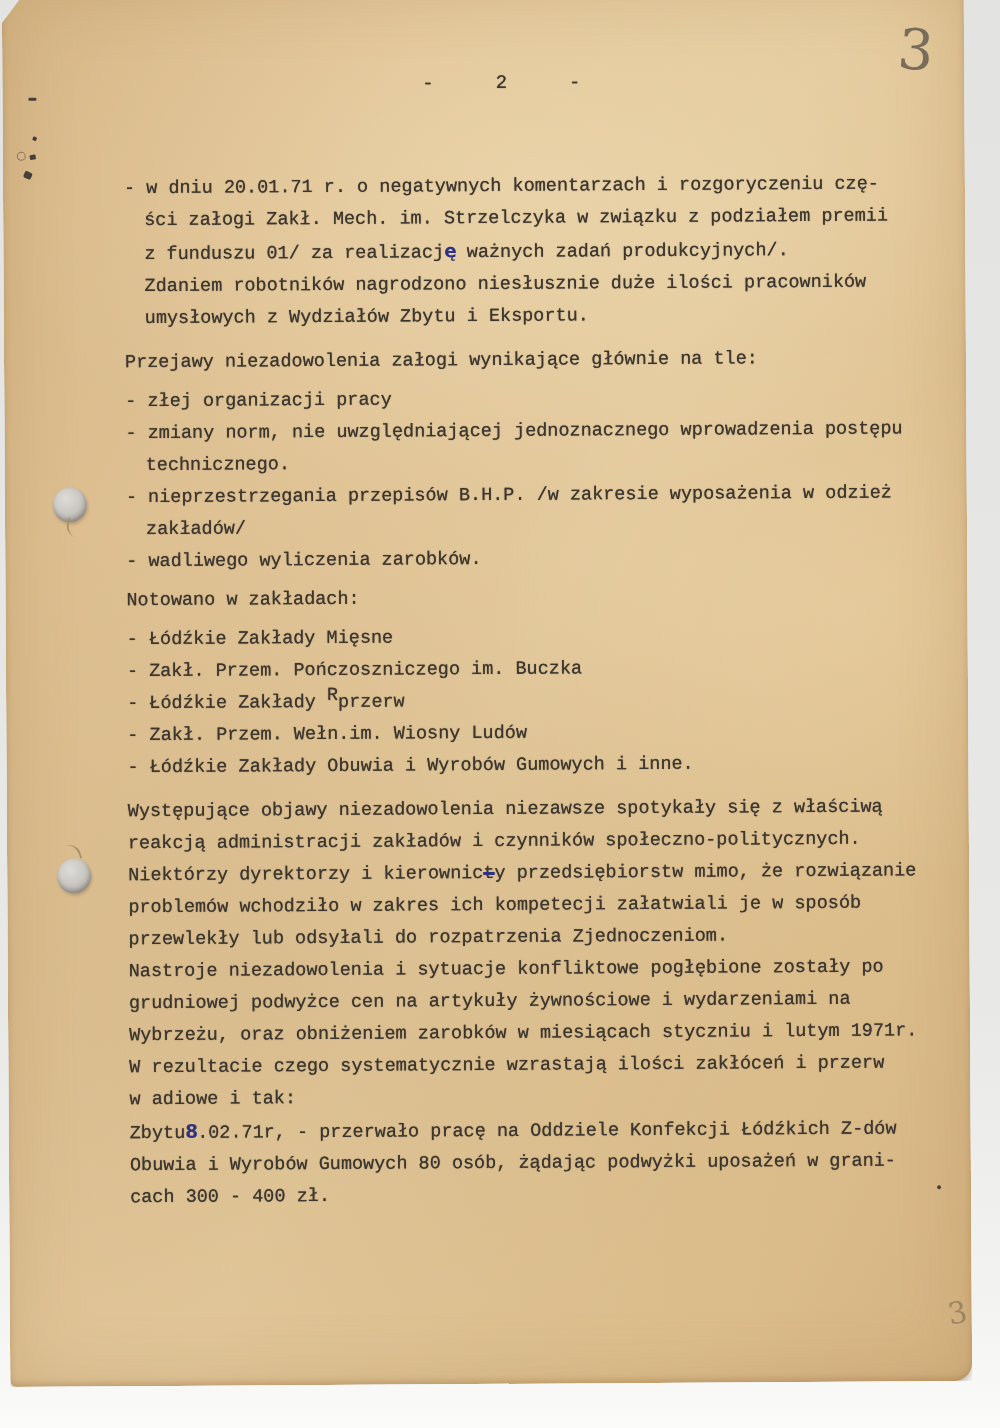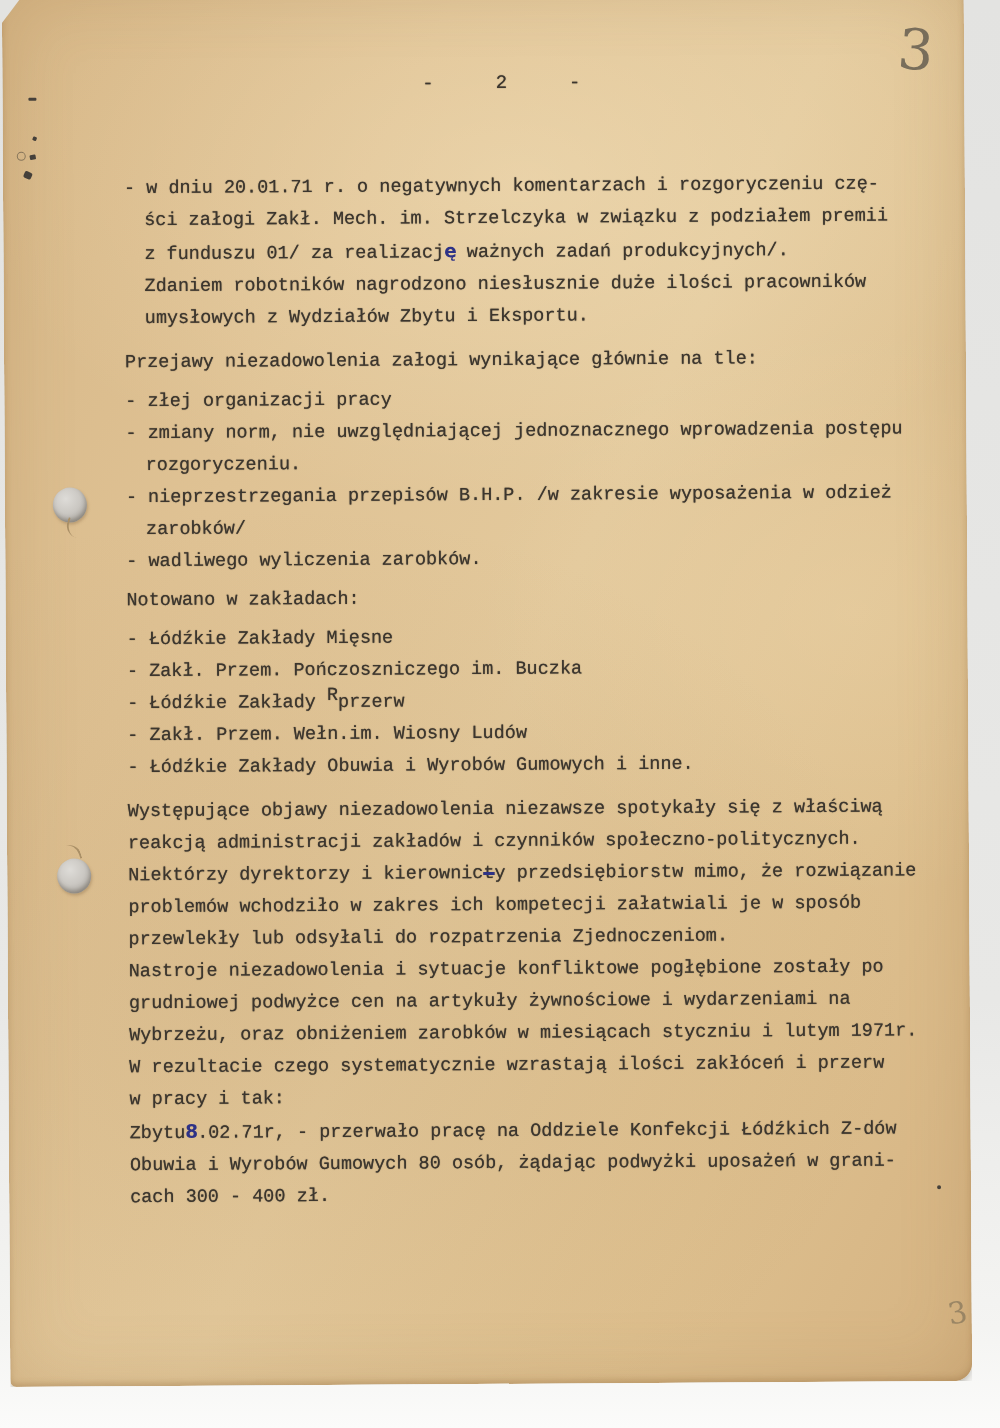--- a/index.html
+++ b/index.html
@@ -129,23 +129,23 @@
           <div class="line cont"><span>z funduszu 01/ za realizacj</span><span class="ink">ę</span><span> ważnych zadań produkcyjnych/.</span></div>
           <div class="line cont"><span>Zdaniem robotników nagrodzono niesłusznie duże ilości pracowników</span></div>
           <div class="line cont"><span>umysłowych z Wydziałów Zbytu i Eksportu.</span></div>
         </div>
         <div class="block">
           <div class="line"><span>Przejawy niezadowolenia załogi wynikające głównie na tle:</span></div>
         </div>
         <div class="block" data-gap="sm">
           <div class="line"><span>- złej organizacji pracy</span></div>
           <div class="line"><span>- zmiany norm, nie uwzględniającej jednoznacznego wprowadzenia postępu</span></div>
-          <div class="line cont"><span>rozgoryczeniu.</span></div>
+          <div class="line cont"><span>technicznego.</span></div>
           <div class="line"><span>- nieprzestrzegania przepisów B.H.P. /w zakresie wyposażenia w odzież</span></div>
-          <div class="line cont"><span>zarobków/</span></div>
+          <div class="line cont"><span>zakładów/</span></div>
           <div class="line"><span>- wadliwego wyliczenia zarobków.</span></div>
         </div>
         <div class="block" data-gap="sm">
           <div class="line"><span>Notowano w zakładach:</span></div>
         </div>
         <div class="block" data-gap="sm">
           <div class="line"><span>- Łódźkie Zakłady Mięsne</span></div>
           <div class="line"><span>- Zakł. Przem. Pończoszniczego im. Buczka</span></div>
           <div class="line"><span>- Łódźkie Zakłady </span><span class="sup">R</span><span>przerw</span></div>
           <div class="line"><span>- Zakł. Przem. Wełn.im. Wiosny Ludów</span></div>
@@ -154,21 +154,21 @@
         <div class="block">
           <div class="line"><span>Występujące objawy niezadowolenia niezawsze spotykały się z właściwą</span></div>
           <div class="line"><span>reakcją administracji zakładów i czynników społeczno-politycznych.</span></div>
           <div class="line"><span>Niektórzy dyrektorzy i kierownic</span><span class="strike">t</span><span>y przedsiębiorstw mimo, że rozwiązanie</span></div>
           <div class="line"><span>problemów wchodziło w zakres ich kompetecji załatwiali je w sposób</span></div>
           <div class="line"><span>przewlekły lub odsyłali do rozpatrzenia Zjednoczeniom.</span></div>
           <div class="line"><span>Nastroje niezadowolenia i sytuacje konfliktowe pogłębione zostały po</span></div>
           <div class="line"><span>grudniowej podwyżce cen na artykuły żywnościowe i wydarzeniami na</span></div>
           <div class="line"><span>Wybrzeżu, oraz obniżeniem zarobków w miesiącach styczniu i lutym 1971r.</span></div>
           <div class="line"><span>W rezultacie czego systematycznie wzrastają ilości zakłóceń i przerw</span></div>
-          <div class="line"><span>w pracy i tak:</span></div>
+          <div class="line"><span>w adiowe i tak:</span></div>
           <div class="line"><span>Zbytu</span><span class="ink">8</span><span>.02.71r, - przerwało pracę na Oddziele Konfekcji Łódźkich Z-dów</span></div>
           <div class="line"><span>Obuwia i Wyrobów Gumowych 80 osób, żądając podwyżki uposażeń w grani-</span></div>
           <div class="line"><span>cach 300 - 400 zł.</span></div>
         </div>
       </div>
 
   </div>
 </div>
 
 </body></html>

